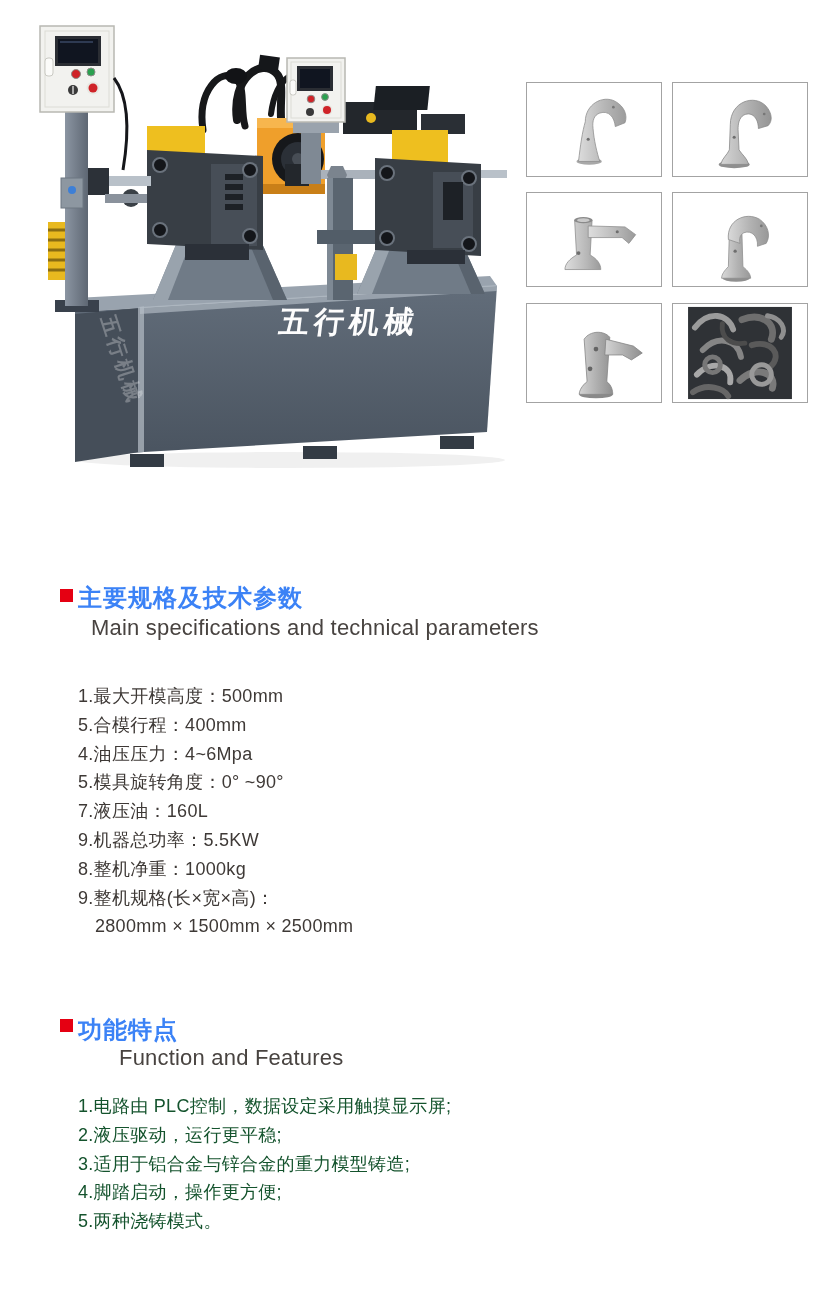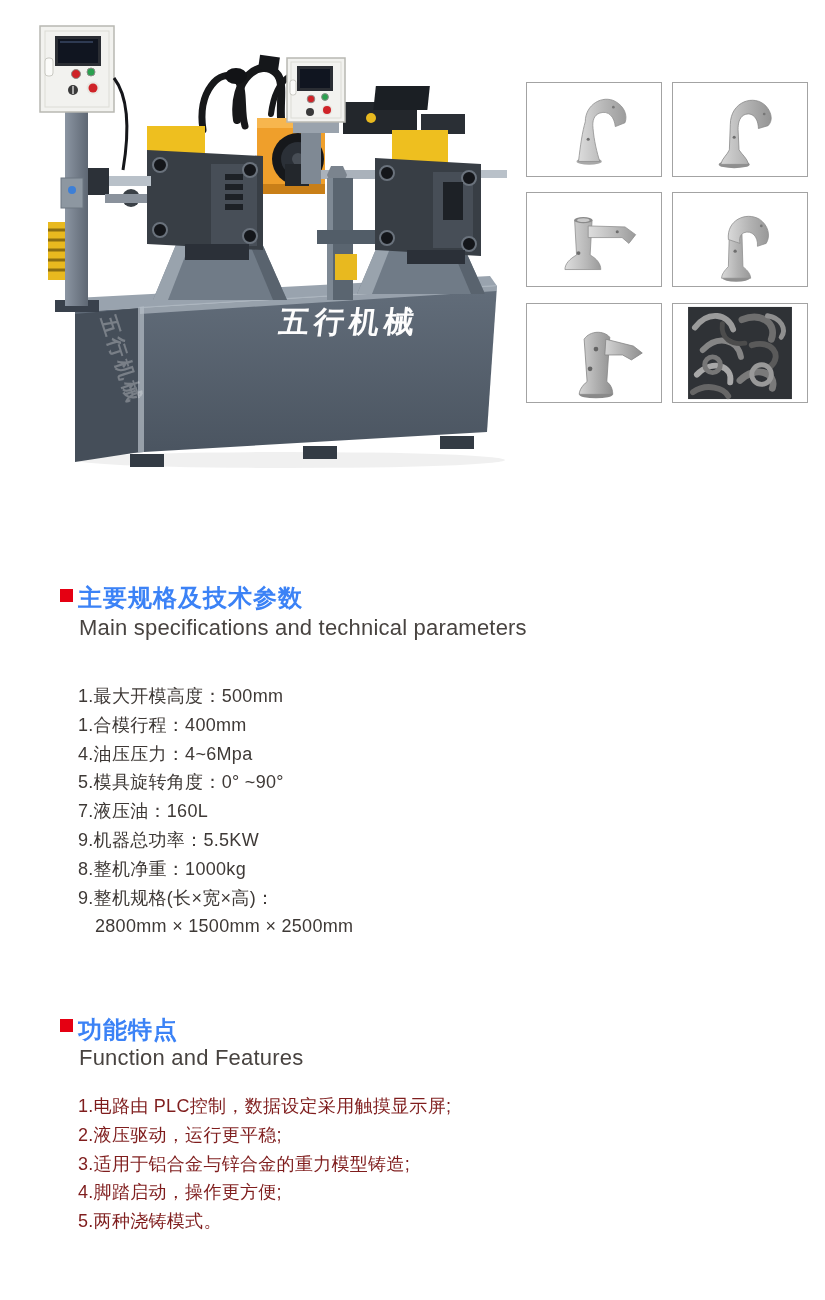--- a/index.html
+++ b/index.html
@@ -18,30 +18,30 @@
   .c4 { left:146px;top:110px;height:95px;}
   .c5 { left:0;   top:221px;height:100px;}
   .c6 { left:146px;top:221px;height:100px;}
   .cell svg { display:block; width:100%; height:100%; }
 
   
   .bullet { position:absolute; width:13px; height:13px; background:#e50012; }
   .b1 { left:60px; top:589px; }
   .b2 { left:60px; top:1019px; }
   .h-zh { position:absolute; left:78px; font-size:24px; line-height:28px; color:#3b82f6; letter-spacing:1px; }
-  .h-en { position:absolute; left:79px; font-size:22px; line-height:26px; color:#484340; letter-spacing:0.2px; }
+  .h-en { position:absolute; left:91px; font-size:22px; line-height:26px; color:#484340; letter-spacing:0.2px; }
   .h1-zh { top:584px; }
   .h1-en { top:615px; }
   .h2-zh { top:1016px; }
-  .h2-en { top:1045px; }
+  .h2-en { top:1045px;margin-left:28px; }
 
   
   ul { list-style:none; }
   .spec-list { position:absolute; left:78px; top:666px; font-size:18px; line-height:28.8px; color:#3e3936; letter-spacing:0.3px;margin-top:16px; }
-  .features-list { position:absolute; left:78px; top:1092px; font-size:18px; line-height:28.8px; color:#7f1d1d; letter-spacing:0.3px; }
+  .features-list { position:absolute; left:78px; top:1092px; font-size:18px; line-height:28.8px; color:#14532d; letter-spacing:0.3px; }
   .indent { padding-left:17px; }
 </style>
 </head>
 <body>
 
 <div class="page">
 
   <div class="machine-photo">
     <svg viewBox="0 0 475 452" width="475" height="452">
       <defs>
@@ -319,21 +319,21 @@
       </svg>
     </figure>
   </div>
 
   <span class="bullet b1"></span>
   <h2 class="h-zh h1-zh">主要规格及技术参数</h2>
   <div class="h-en h1-en">Main specifications and technical parameters</div>
 
   <ul class="spec-list">
     <li>1.最大开模高度：500mm</li>
-    <li>1.合模行程：400mm</li>
+    <li>5.合模行程：400mm</li>
     <li>4.油压压力：4~6Mpa</li>
     <li>5.模具旋转角度：0° ~90°</li>
     <li>7.液压油：160L</li>
     <li>9.机器总功率：5.5KW</li>
     <li>8.整机净重：1000kg</li>
     <li>9.整机规格(长×宽×高)：</li>
     <li class="indent">2800mm × 1500mm × 2500mm</li>
   </ul>
 
   <span class="bullet b2"></span>

